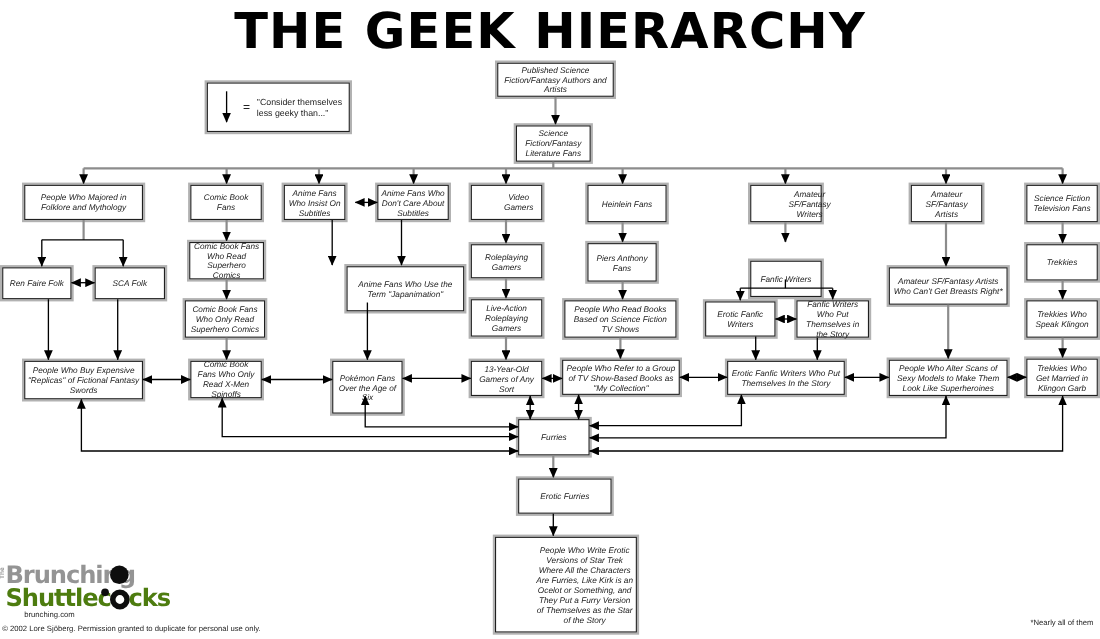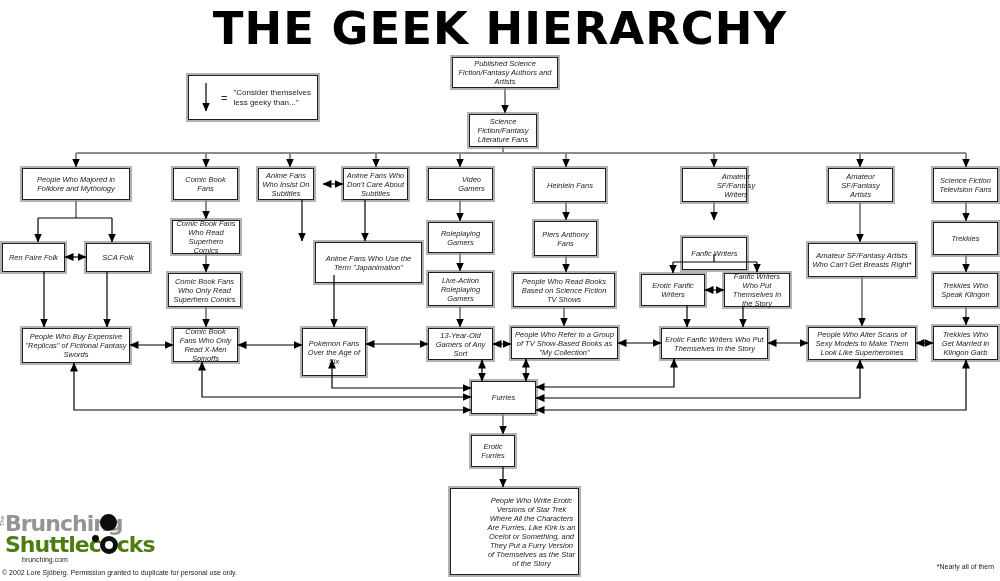--- a/index.html
+++ b/index.html
@@ -82,21 +82,21 @@
   <div class="node" style="left:22px;top:328px;width:108px;height:35px;">People Who Buy Expensive "Replicas" of Fictional Fantasy Swords</div>
   <div class="node" style="left:173px;top:328px;width:65px;height:34px;">Comic Book Fans Who Only Read X-Men Spinoffs</div>
   <div class="node" style="left:302px;top:328px;width:64px;height:48px;">Pokémon Fans Over the Age of Six</div>
   <div class="node" style="left:428px;top:328px;width:65px;height:32px;text-align:center;">13-Year-Old Gamers of Any Sort</div>
   <div class="node" style="left:511px;top:327px;width:107px;height:32px;">People Who Refer to a Group of TV Show-Based Books as "My Collection"</div>
   <div class="node" style="left:661px;top:328px;width:107px;height:31px;">Erotic Fanfic Writers Who Put Themselves In the Story</div>
   <div class="node" style="left:808px;top:327px;width:108px;height:33px;">People Who Alter Scans of Sexy Models to Make Them Look Like Superheroines</div>
   <div class="node" style="left:933px;top:326px;width:65px;height:34px;">Trekkies Who Get Married in Klingon Garb</div>
 
   <div class="node" style="left:471px;top:381px;width:65px;height:33px;">Furries</div>
-  <div class="node" style="left:471px;top:435px;width:44px;height:32px;">Erotic Furries</div>
+  <div class="node" style="left:471px;top:435px;width:85px;height:32px;">Erotic Furries</div>
   <div class="node" style="left:450px;top:488px;width:129px;height:87px;padding-left:36px;">People Who Write Erotic Versions of Star Trek Where All the Characters Are Furries, Like Kirk is an Ocelot or Something, and They Put a Furry Version of Themselves as the Star of the Story</div>
 
   <span class="logo-the">The</span>
   <span class="logo-word1">Brunching</span>
   <span class="dot-big"></span>
   <span class="dot-small"></span>
   <span class="logo-word2">
     <span>Shuttlec</span>
     <span class="donut"></span>
     <span>cks</span>

